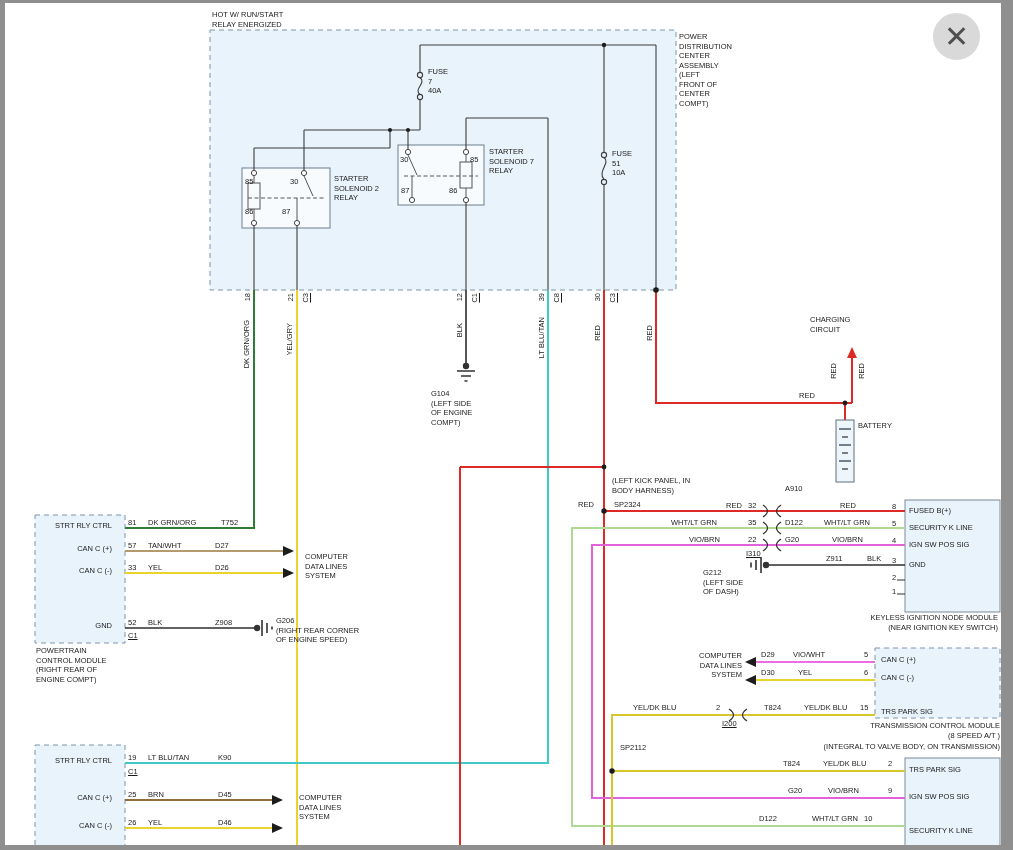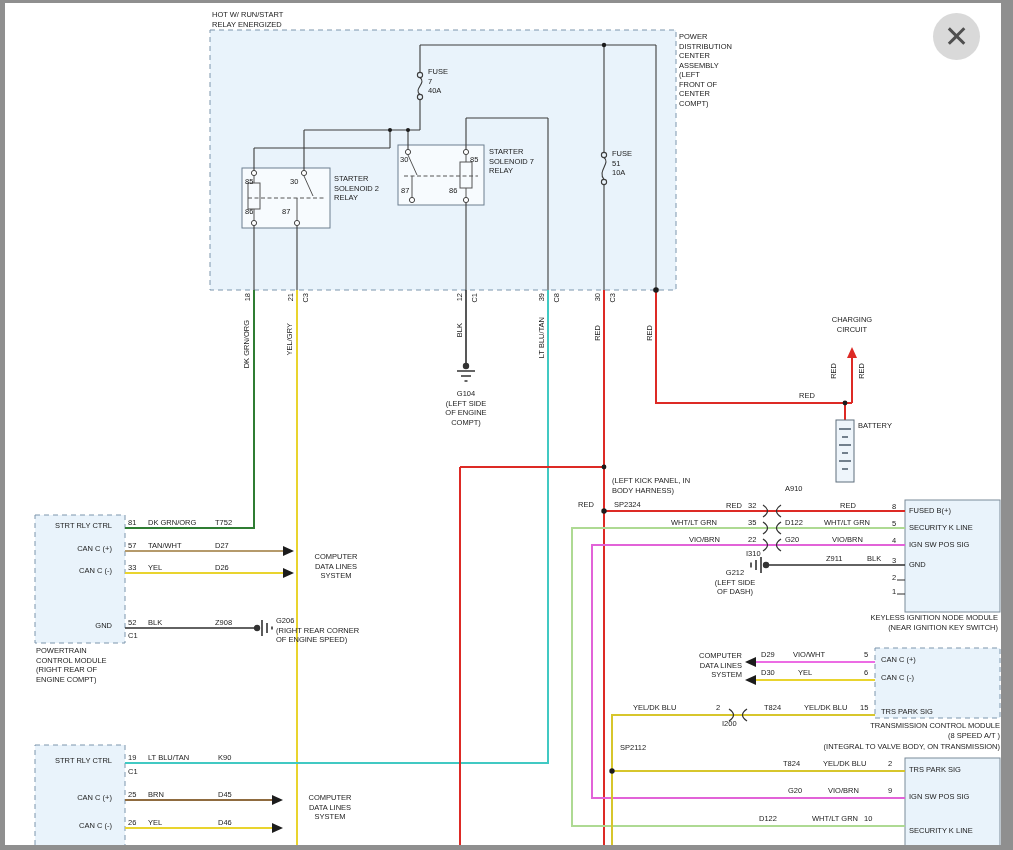--- a/index.html
+++ b/index.html
@@ -1,24 +1,24 @@
 <!DOCTYPE html>
 <html><head>
 <meta charset="utf-8">
 <style>
   html,body{margin:0;padding:0;background:#8f8f8f}
   .stage{position:relative;width:1013px;height:850px;background:#ffffff;overflow:hidden;
          font-family:"Liberation Sans","DejaVu Sans",sans-serif;color:#1b1b1b}
   svg{position:absolute;left:0;top:0}
   .lb{position:absolute;font-size:7.5px;line-height:9.5px;white-space:nowrap}
   .lb div{white-space:nowrap}
-  .ctr{text-align:center}
+  .ctr{text-align:left}
   .rt{text-align:right}
   .vt{writing-mode:vertical-rl;transform:rotate(180deg)}
-  .u{}
+  .u{text-decoration:underline}
   .edge{position:absolute;background:#8f8f8f}
   .close-btn{position:absolute;left:933px;top:13px;width:47px;height:47px;border-radius:50%;
              background:#d9d9d9;display:flex;align-items:center;justify-content:center;
              font-size:30px;color:#4f4f4f;cursor:pointer}
 </style>
 </head>
 <body>
 
 <div class="stage">
 
@@ -226,21 +226,21 @@
 <div class="lb rt" style="left:38px;top:521px;width:74px">STRT RLY CTRL</div>
 <div class="lb rt" style="left:38px;top:544px;width:74px">CAN C (+)</div>
 <div class="lb rt" style="left:38px;top:566px;width:74px">CAN C (-)</div>
 <div class="lb rt" style="left:38px;top:621px;width:74px">GND</div>
 <span class="lb" style="left:128px;top:518px">81</span>
 <span class="lb" style="left:128px;top:541px">57</span>
 <span class="lb" style="left:128px;top:563px">33</span>
 <span class="lb" style="left:128px;top:618px">52</span>
 <span class="lb u" style="left:128px;top:631px">C1</span>
 <span class="lb" style="left:148px;top:518px">DK GRN/ORG</span>
-<span class="lb" style="left:215px;top:518px">T752</span>
+<span class="lb" style="left:221px;top:518px">T752</span>
 <span class="lb" style="left:148px;top:541px">TAN/WHT</span>
 <span class="lb" style="left:215px;top:541px">D27</span>
 <span class="lb" style="left:148px;top:563px">YEL</span>
 <span class="lb" style="left:215px;top:563px">D26</span>
 <span class="lb" style="left:148px;top:618px">BLK</span>
 <span class="lb" style="left:215px;top:618px">Z908</span>
 <div class="lb ctr" style="left:305px;top:552px;width:62px">
       <div>COMPUTER</div>
       <div>DATA LINES</div>
       <div>SYSTEM</div>

